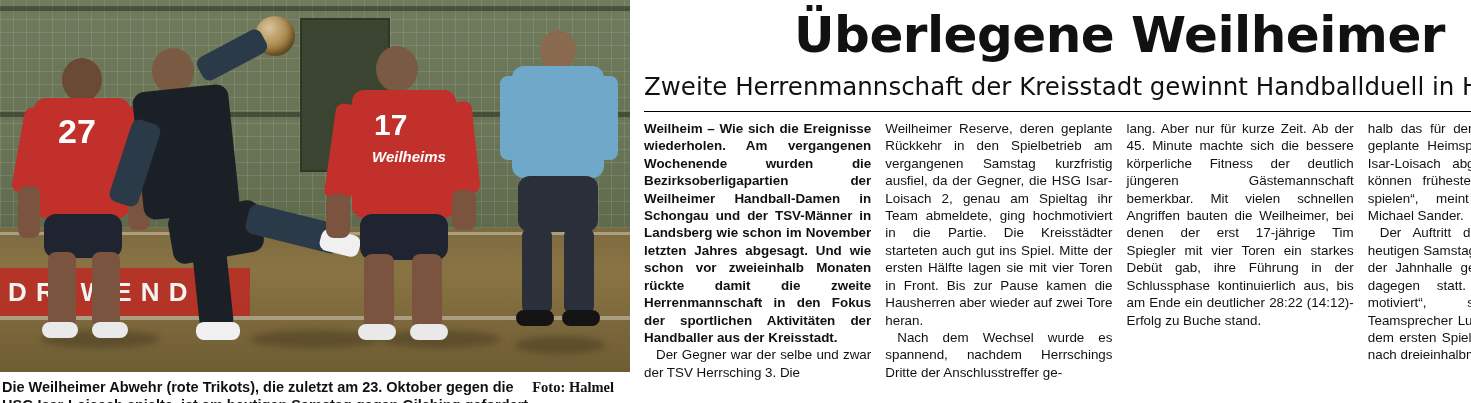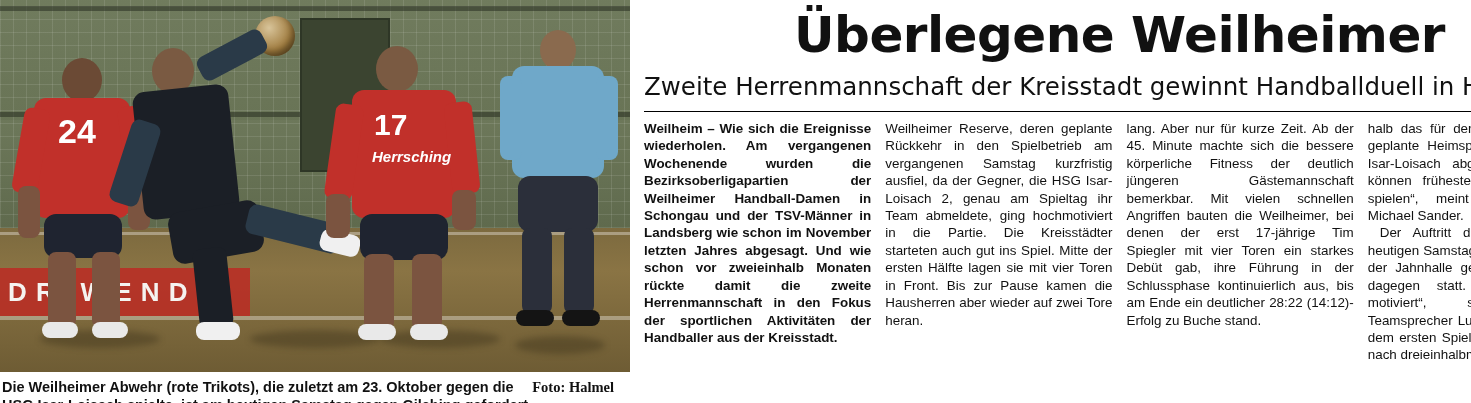--- a/index.html
+++ b/index.html
@@ -200,21 +200,21 @@
         <div class="torso" style="left:34px; top:98px; width:96px; height:120px; background:#c1302a;"></div>
         <div class="limb" style="left:18px; top:108px; width:26px; height:86px; background:#c1302a; transform:rotate(10deg);"></div>
         <div class="limb" style="left:122px; top:106px; width:26px; height:80px; background:#c1302a; transform:rotate(-8deg);"></div>
         <div class="limb" style="left:18px; top:186px; width:22px; height:52px; background:#7b5440;"></div>
         <div class="limb" style="left:128px; top:182px; width:22px; height:48px; background:#7b5440;"></div>
         <div class="torso" style="left:44px; top:214px; width:78px; height:44px; background:#1f2430;"></div>
         <div class="limb" style="left:48px; top:252px; width:28px; height:76px; background:#7b5440;"></div>
         <div class="limb" style="left:92px; top:252px; width:28px; height:76px; background:#7b5440;"></div>
         <div class="limb" style="left:42px; top:322px; width:36px; height:16px; background:#e9e9e9;"></div>
         <div class="limb" style="left:92px; top:322px; width:36px; height:16px; background:#e9e9e9;"></div>
-        <div class="num" style="left:58px; top:112px; font-size:34px;">24</div>
+        <div class="num" style="left:58px; top:112px; font-size:34px;">27</div>
       </div>
 
       <div class="pl">
         <div class="head" style="left:152px; top:48px; width:42px; height:46px; background:#7a5a42;"></div>
         <div class="torso" style="left:138px; top:88px; width:96px; height:128px; background:#1b1f26; transform:rotate(-6deg);"></div>
         <div class="limb" style="left:196px; top:42px; width:72px; height:26px; background:#2a3a48; transform:rotate(-28deg);"></div>
         <div class="limb" style="left:120px; top:120px; width:30px; height:86px; background:#2a3a48; transform:rotate(18deg);"></div>
         <div class="torso" style="left:170px; top:206px; width:92px; height:52px; background:#1b1f26; transform:rotate(-10deg);"></div>
         <div class="limb" style="left:246px; top:214px; width:96px; height:30px; background:#2a3a48; transform:rotate(14deg);"></div>
         <div class="limb" style="left:196px; top:248px; width:34px; height:80px; background:#1b1f26; transform:rotate(-6deg);"></div>
@@ -228,21 +228,21 @@
         <div class="limb" style="left:330px; top:104px; width:28px; height:96px; background:#c1302a; transform:rotate(8deg);"></div>
         <div class="limb" style="left:448px; top:102px; width:28px; height:92px; background:#c1302a; transform:rotate(-6deg);"></div>
         <div class="limb" style="left:326px; top:194px; width:24px; height:44px; background:#7b5440;"></div>
         <div class="limb" style="left:452px; top:190px; width:24px; height:40px; background:#7b5440;"></div>
         <div class="torso" style="left:360px; top:214px; width:88px; height:46px; background:#1f2430;"></div>
         <div class="limb" style="left:364px; top:254px; width:30px; height:76px; background:#7b5440;"></div>
         <div class="limb" style="left:412px; top:254px; width:30px; height:76px; background:#7b5440;"></div>
         <div class="limb" style="left:358px; top:324px; width:38px; height:16px; background:#e9e9e9;"></div>
         <div class="limb" style="left:410px; top:324px; width:38px; height:16px; background:#e9e9e9;"></div>
         <div class="num" style="left:374px; top:108px; font-size:30px;">17</div>
-        <div class="num" style="left:372px; top:148px; font-size:15px; font-style:italic;">Herrsching</div>
+        <div class="num" style="left:372px; top:148px; font-size:15px; font-style:italic;">Weilheims</div>
       </div>
 
       <div class="pl">
         <div class="head" style="left:540px; top:30px; width:36px; height:40px; background:#8a6a4e;"></div>
         <div class="torso" style="left:512px; top:66px; width:92px; height:112px; background:#6fa8c9;"></div>
         <div class="limb" style="left:500px; top:76px; width:22px; height:84px; background:#6fa8c9;"></div>
         <div class="limb" style="left:596px; top:76px; width:22px; height:84px; background:#6fa8c9;"></div>
         <div class="torso" style="left:518px; top:176px; width:80px; height:56px; background:#2b2f3a;"></div>
         <div class="limb" style="left:522px; top:228px; width:30px; height:86px; background:#2b2f3a;"></div>
         <div class="limb" style="left:564px; top:228px; width:30px; height:86px; background:#2b2f3a;"></div>
@@ -259,24 +259,26 @@
 
   <div class="article">
     <h1 class="headline">Überlegene Weilheimer</h1>
     <div class="subhead">Zweite Herrenmannschaft der Kreisstadt gewinnt Handballduell in Herrsching</div>
     <hr class="rule">
 
     <div class="columns">
 
       <div class="col">
         <p><span class="lead-city">Weilheim –</span><span class="lead-bold"> Wie sich die Ereignisse wiederholen. Am vergangenen Wochenende wurden die Bezirksoberligapartien der Weilheimer Handball-Damen in Schongau und der TSV-Männer in Landsberg wie schon im November letzten Jahres abgesagt. Und wie schon vor zweieinhalb Monaten rückte damit die zweite Herrenmannschaft in den Fokus der sportlichen Aktivitäten der Handballer aus der Kreisstadt.</span></p>
+        <p>Der Gegner war der selbe und zwar der TSV Herrsching 3. Die</p>
       </div>
 
       <div class="col">
         <p>Weilheimer Reserve, deren geplante Rückkehr in den Spielbetrieb am vergangenen Samstag kurzfristig ausfiel, da der Gegner, die HSG Isar-Loisach 2, genau am Spieltag ihr Team abmeldete, ging hochmotiviert in die Partie. Die Kreisstädter starteten auch gut ins Spiel. Mitte der ersten Hälfte lagen sie mit vier Toren in Front. Bis zur Pause kamen die Hausherren aber wieder auf zwei Tore heran.</p>
+        <p>Nach dem Wechsel wurde es spannend, nachdem Herrschings Dritte der Anschlusstreffer ge-</p>
       </div>
 
       <div class="col">
         <p>lang. Aber nur für kurze Zeit. Ab der 45. Minute machte sich die bessere körperliche Fitness der deutlich jüngeren Gästemannschaft bemerkbar. Mit vielen schnellen Angriffen bauten die Weilheimer, bei denen der erst 17-jährige Tim Spiegler mit vier Toren ein starkes Debüt gab, ihre Führung in der Schlussphase kontinuierlich aus, bis am Ende ein deutlicher 28:22 (14:12)-Erfolg zu Buche stand.</p>
       </div>
 
       <div class="col">
         <p>halb das für den heutigen Samstag geplante Heimspiel gegen die HSG Isar-Loisach abgesagt wurde. „Wir können frühestens nächste Woche spielen“, meint TSV-Damencoach Michael Sander.</p>
         <p>Der Auftritt der TSV-Herren am heutigen Samstagabend um 19 Uhr in der Jahnhalle gegen Gilching findet dagegen statt. „Wir sind hoch motiviert“, sagt Weilheims Teamsprecher Lukas Schwendele vor dem ersten Spiel in diesem Jahr und nach dreieinhalbmonatiger Pause.</p>
         <div class="sign">hal</div>

